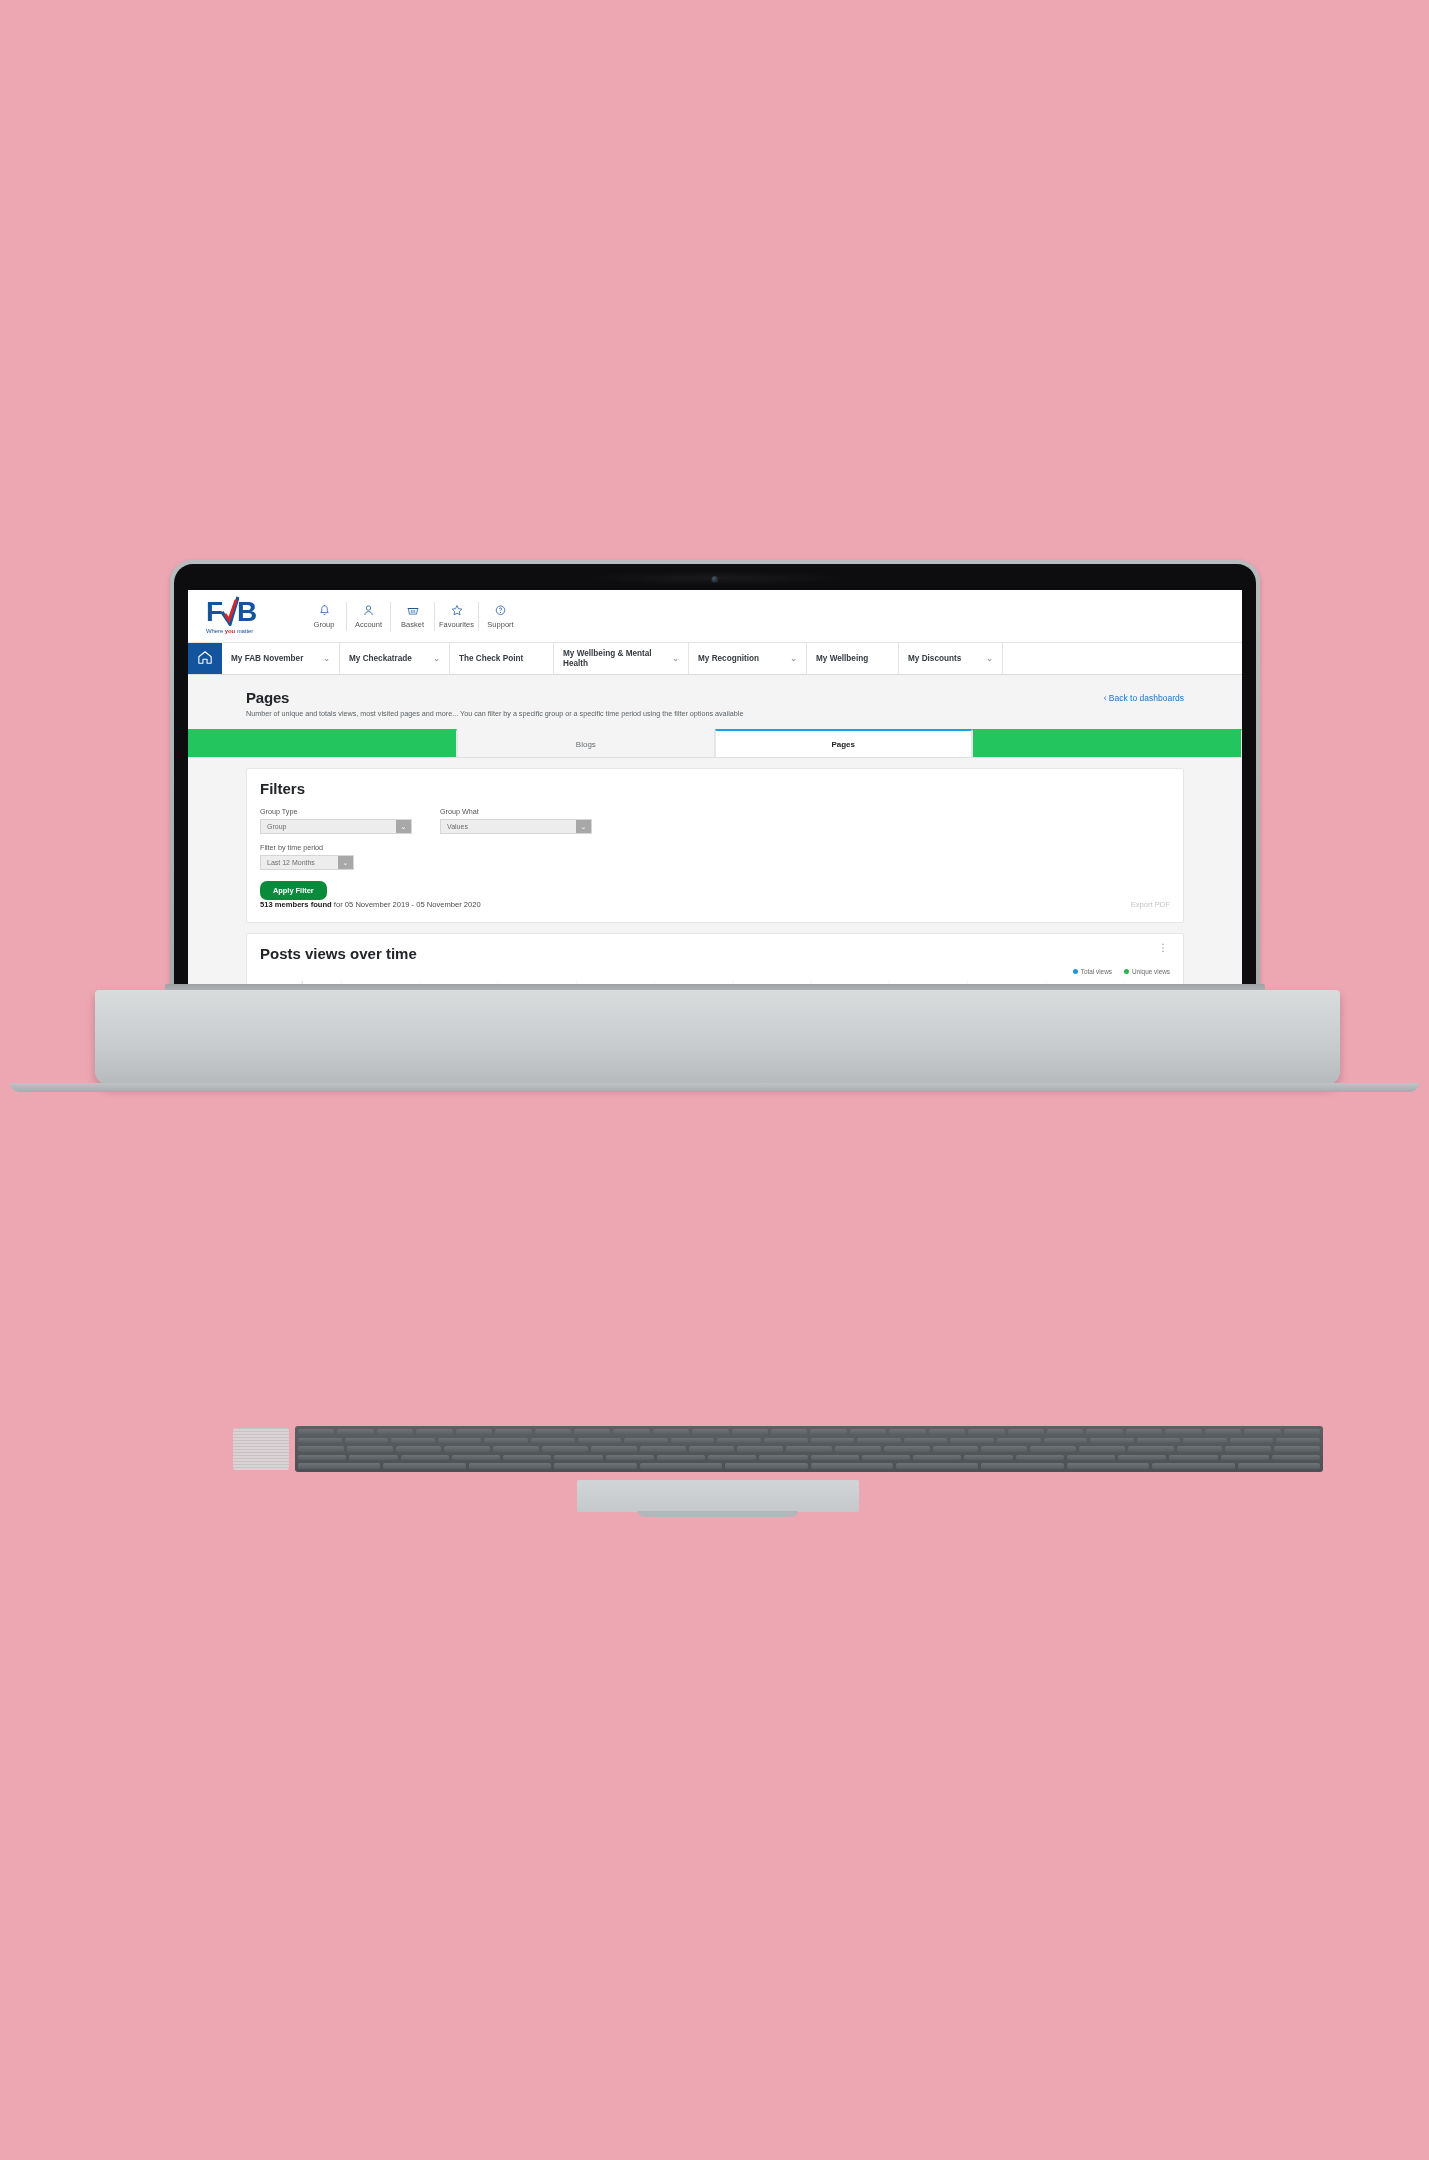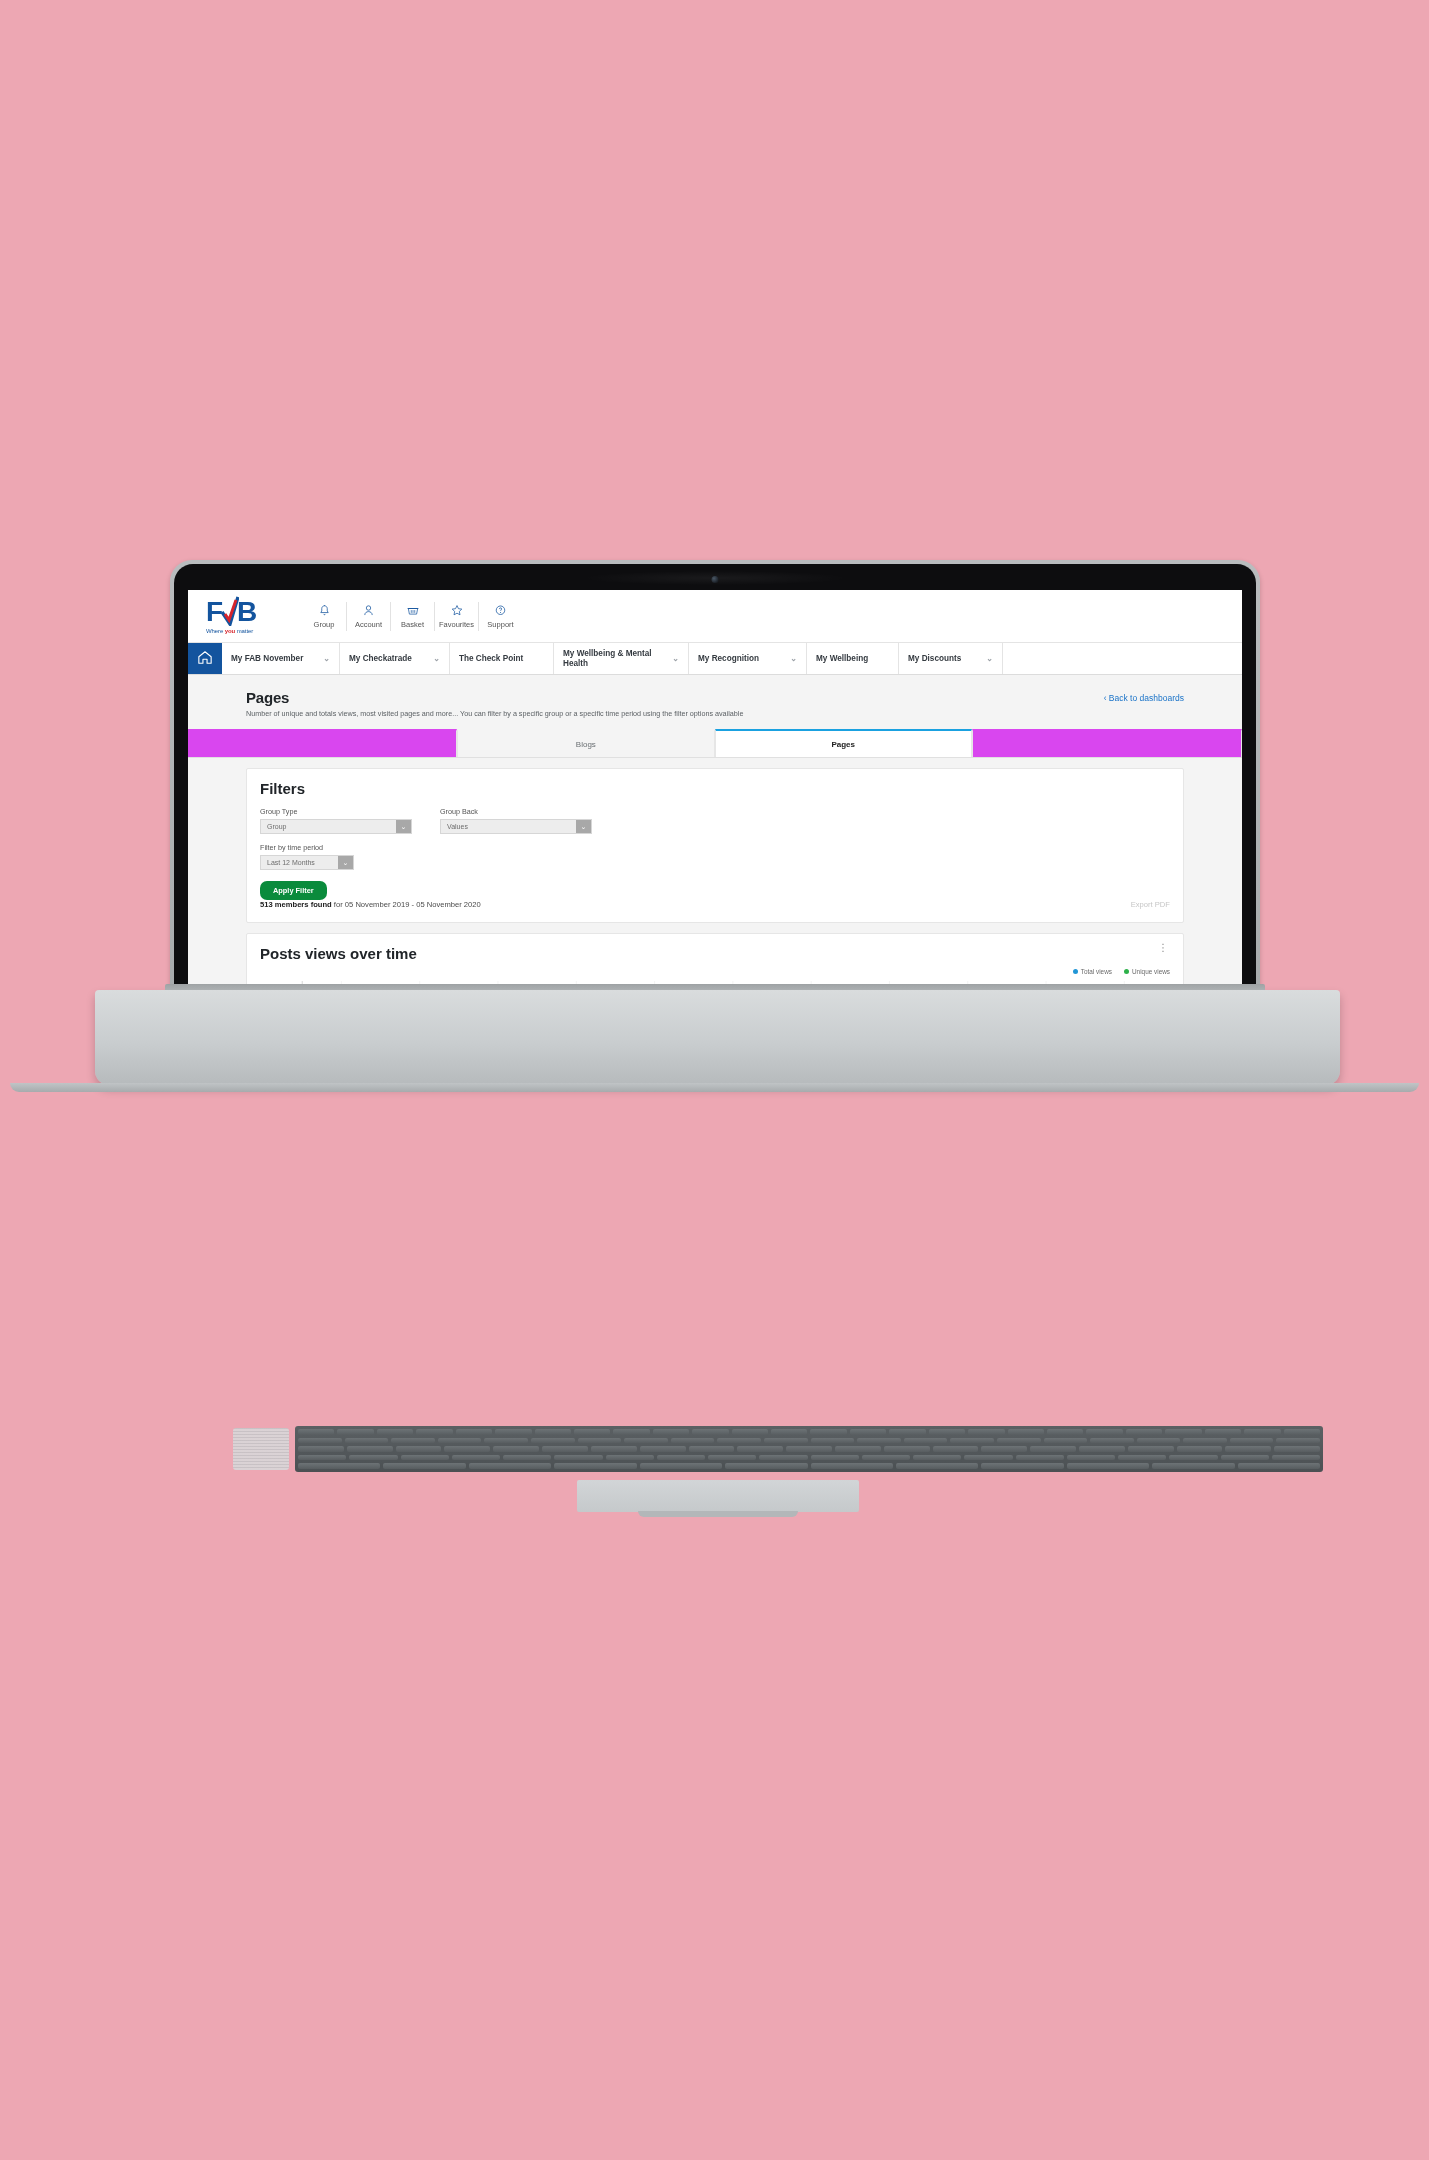--- a/index.html
+++ b/index.html
@@ -124,21 +124,21 @@
   }
   .nav-item .chev { color:#9aa0a6; font-size:8px; flex:none; }
 
   .content { padding: 0; }
   .pagehead { padding: 14px 58px 10px 58px; background:#f4f4f4; }
   .ph-row { display:flex; align-items:flex-start; justify-content:space-between; }
   h1.pagetitle { font-size: 15px; font-weight:bold; color:#212529; letter-spacing:-.2px; }
   .back-link { color:#1a73c8; font-size:8.5px; cursor:pointer; white-space:nowrap; padding-top:4px; }
   .pagedesc { font-size: 7.2px; color:#5a5f63; line-height:1.45; margin-top:3px; max-width: 560px; }
 
-  .tabs { display:flex; background:#d946ef; border-bottom:1px solid #e0e0e0; }
+  .tabs { display:flex; background:#22c55e; border-bottom:1px solid #e0e0e0; }
   .tab {
     flex:1; text-align:center; padding: 9px 0 8px; font-size: 8px; color:#6a6f73;
     cursor:pointer; border-top:2px solid transparent;
   }
   .tab.spacer { flex: 1.05; border-right:1px solid #e6e6e6; cursor:default; }
   .tab.mid { border-left:1px solid #e6e6e6; border-right:1px solid #e6e6e6; background:#f4f4f4; }
   .tab.active { background:#fff; border-top:2px solid #1aa1e0; color:#222; font-weight:bold; border-left:1px solid #e6e6e6; border-right:1px solid #e6e6e6; }
   .tab.end { border-left:1px solid #e6e6e6; }
 
   .cards { padding: 10px 58px 0 58px; }
@@ -317,21 +317,21 @@
 
                   <div class="field-row">
                     <div class="field">
                       <label>Group Type</label>
                       <div class="select">
                         <span class="val">Group</span>
                         <span class="arrow">⌄</span>
                       </div>
                     </div>
                     <div class="field">
-                      <label>Group Back</label>
+                      <label>Group What</label>
                       <div class="select">
                         <span class="val">Values</span>
                         <span class="arrow">⌄</span>
                       </div>
                     </div>
                   </div>
 
                   <div class="field" style="margin-top:9px">
                     <label>Filter by time period</label>
                     <div class="select sm">

